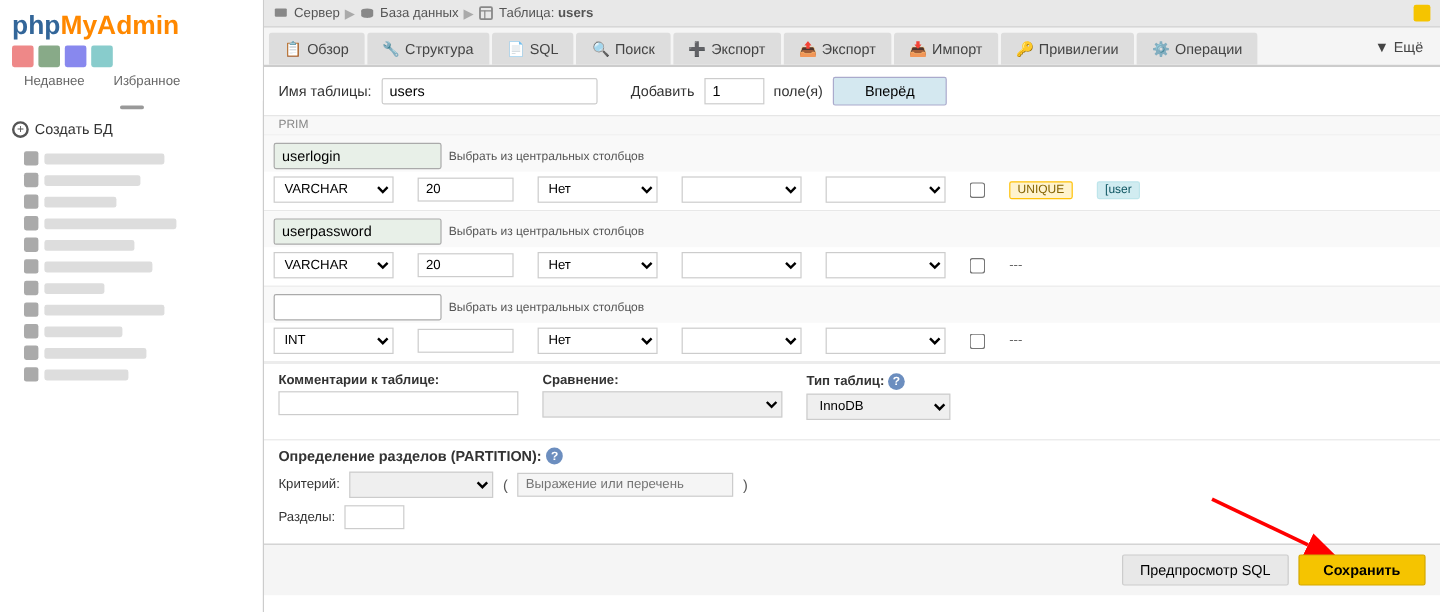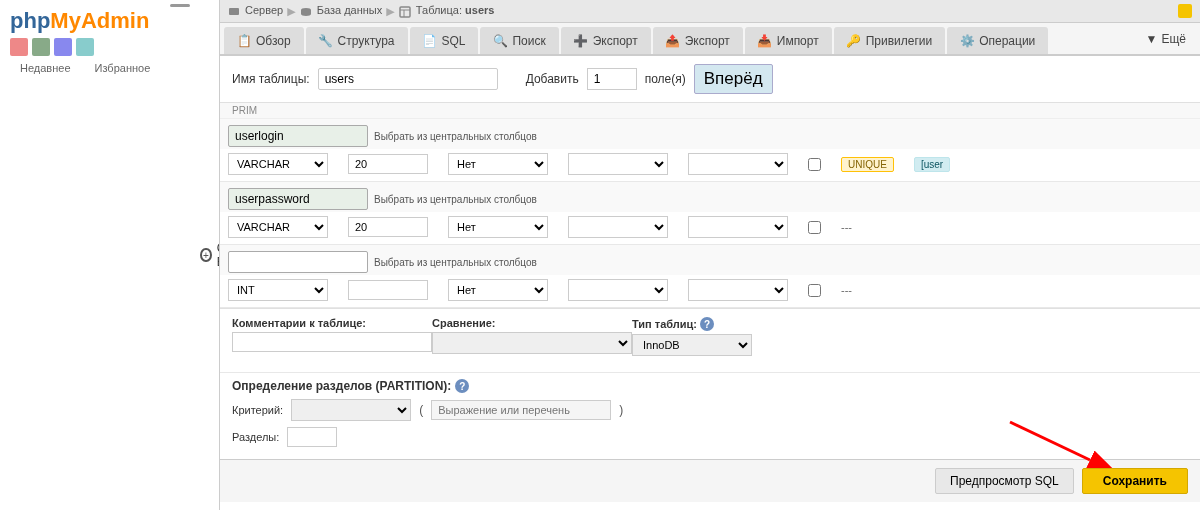--- a/index.html
+++ b/index.html
@@ -4,21 +4,21 @@
   <style>
     * { box-sizing: border-box; margin: 0; padding: 0; }
     body { font-family: Arial, sans-serif; font-size: 12px; background: #f0f0f0; display: flex; height: 510px; overflow: hidden; }
 
     
     .sidebar {
       width: 220px;
       background: #fff;
       border-right: 1px solid #ccc;
       display: flex;
-      flex-direction: row;
+      flex-direction: column;
       flex-shrink: 0;
       overflow: hidden;
     }
     .sidebar-logo {
       padding: 8px 10px 4px;
       background: #fff;
     }
     .logo-text {
       font-size: 22px;
       font-weight: bold;
@@ -191,23 +191,23 @@
     .add-fields-input {
       padding: 3px 6px;
       border: 1px solid #ccc;
       width: 50px;
       font-size: 12px;
     }
     .field-label { font-size: 12px; color: #333; }
     .btn-go {
       background: #d4e8f0;
       border: 1px solid #aac;
-      padding: 4px 9px;
+      padding: 4px 26px;
       cursor: pointer;
-      font-size: 17px;
+      font-size: 12px;
       border-radius: 2px;
     }
 
     
     .fields-area {
       overflow-x: auto;
     }
 
     
     .field-block {
@@ -272,20 +272,21 @@
 
     
     .bottom-section {
       padding: 8px 12px;
       background: #fff;
       border-top: 1px solid #e0e0e0;
     }
     .bottom-row {
       display: flex;
       align-items: flex-start;
+      gap: 20px;
       margin-bottom: 8px;
     }
     .bottom-field-group {
       display: flex;
       flex-direction: column;
       gap: 3px;
     }
     .bottom-label {
       font-size: 11px;
       color: #333;

